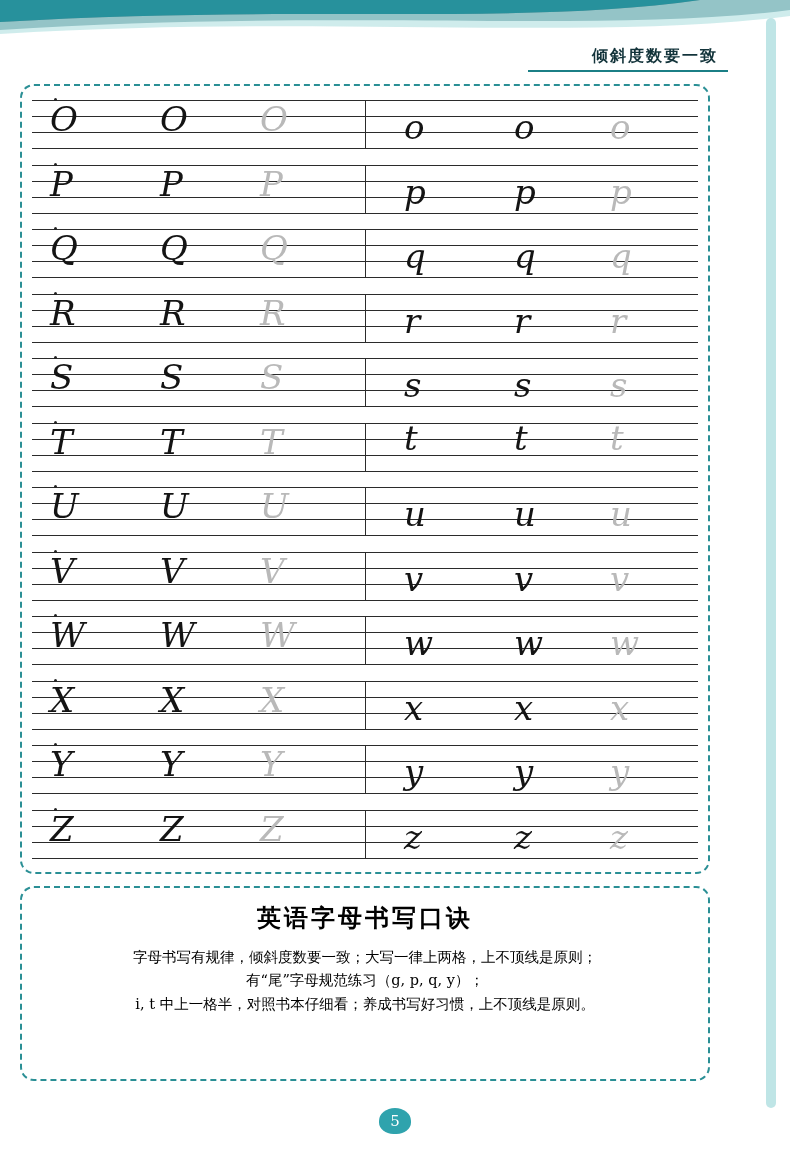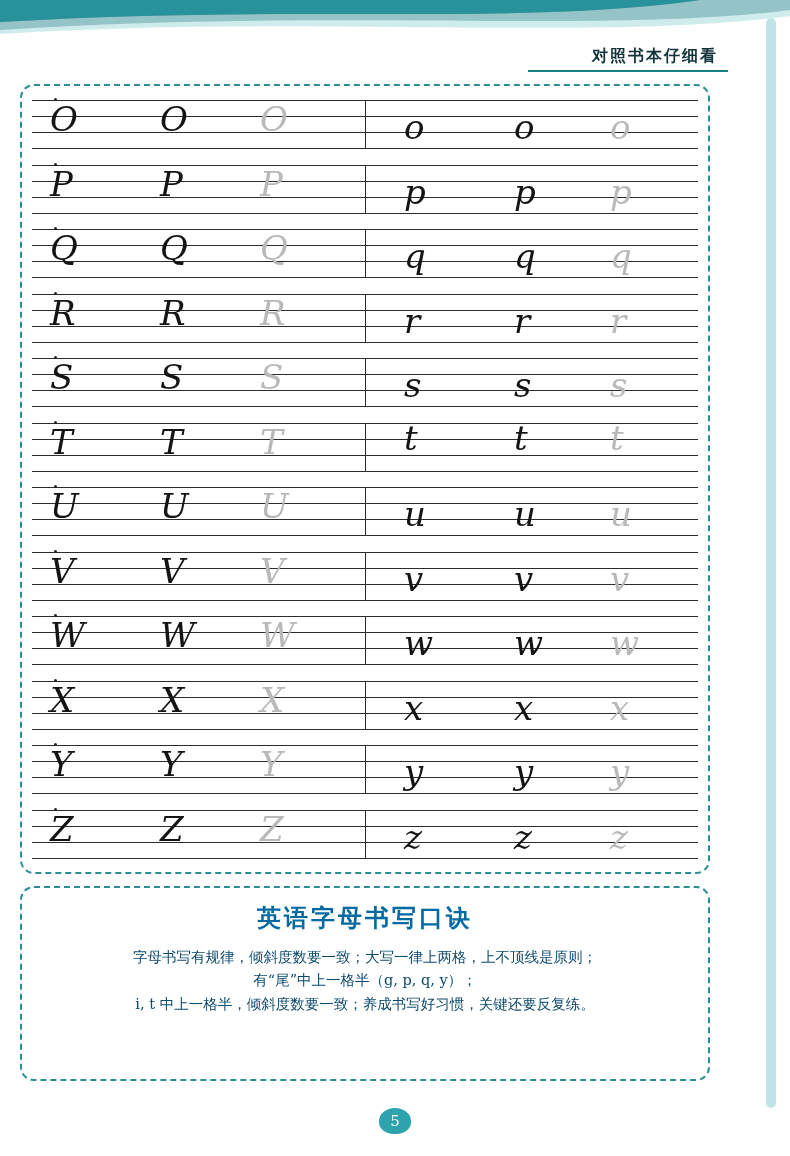--- a/index.html
+++ b/index.html
@@ -149,31 +149,31 @@
     border-radius: 14px;
     box-sizing: border-box;
     background: #ffffff;
     text-align: center;
   }
   .tips-title {
     margin-top: 14px;
     font-family: "DejaVu Serif", serif;
     font-size: 24px;
     font-weight: bold;
-    color: #0369a1;
+    color: #000000;
     letter-spacing: 3px;
   }
   .tips-lines {
     margin-top: 12px;
     padding: 0 26px;
   }
   .tips-line {
     font-family: "DejaVu Serif", serif;
     font-size: 14.5px;
-    color: #0c4a6e;
+    color: #000000;
     line-height: 1.62;
     white-space: nowrap;
   }
 
   
   .page-num {
     position: absolute;
     left: 50%;
     transform: translateX(-50%);
     bottom: 22px;
@@ -195,21 +195,21 @@
 <div class="banner">
   <svg width="790" height="44" viewBox="0 0 790 44" xmlns="http://www.w3.org/2000/svg">
     <path d="M0,0 L790,0 L790,10 C600,34 330,8 0,30 Z" fill="#15616d"></path>
     <path d="M0,0 L700,0 C520,26 300,4 0,22 Z" fill="#2a9aa4" opacity="0.85"></path>
     <path d="M0,22 C300,4 520,26 700,0 L790,0 L790,16 C580,42 320,14 0,34 Z" fill="#bfe5e6" opacity="0.75"></path>
   </svg>
 </div>
 
 <div class="side-bar"></div>
 
-<div class="header-title">对照书本仔细看</div>
+<div class="header-title">倾斜度数要一致</div>
 <div class="header-rule"></div>
 
 <div class="practice-panel">
   <div class="rows" id="rows-container">
       <div class="row">
         <div class="ruleline l1"></div>
         <div class="ruleline l2"></div>
         <div class="ruleline l3"></div>
         <div class="ruleline l4"></div>
         <div class="mid-div"></div>
@@ -375,18 +375,18 @@
         <span class="glyph low c6 ghost">z</span>
         <div class="startdot" style="left: 22px; top: 4px;"></div>
       </div>
     </div>
 </div>
 
 <div class="tips-box">
   <div class="tips-title">英语字母书写口诀</div>
   <div class="tips-lines" id="tips-lines">
       <div class="tips-line">字母书写有规律，倾斜度数要一致；大写一律上两格，上不顶线是原则；</div>
-      <div class="tips-line">有“尾”中上一格半（g, p, q, y）；</div>
-      <div class="tips-line">i, t 中上一格半，倾斜度数要一致；养成书写好习惯，关键还要反复练。</div>
+      <div class="tips-line">有“尾”字母规范练习（g, p, q, y）；</div>
+      <div class="tips-line">i, t 中上一格半，对照书本仔细看；养成书写好习惯，上不顶线是原则。</div>
     </div>
 </div>
 
 <div class="page-num">5</div>
 
 </body></html>

